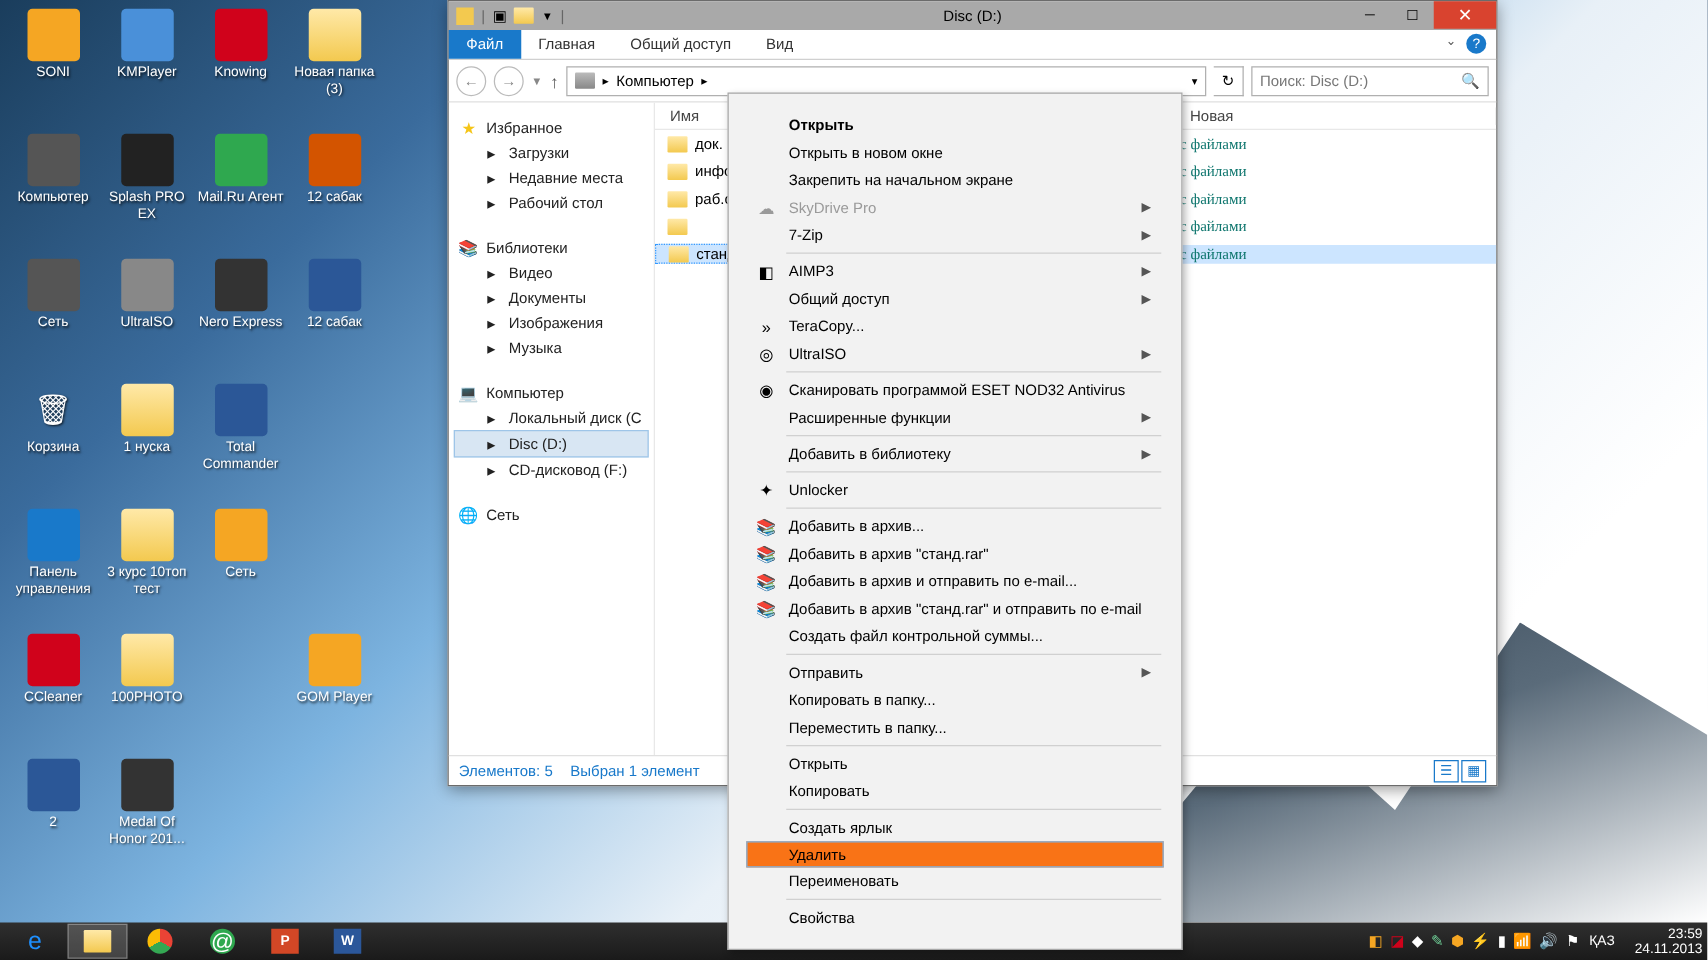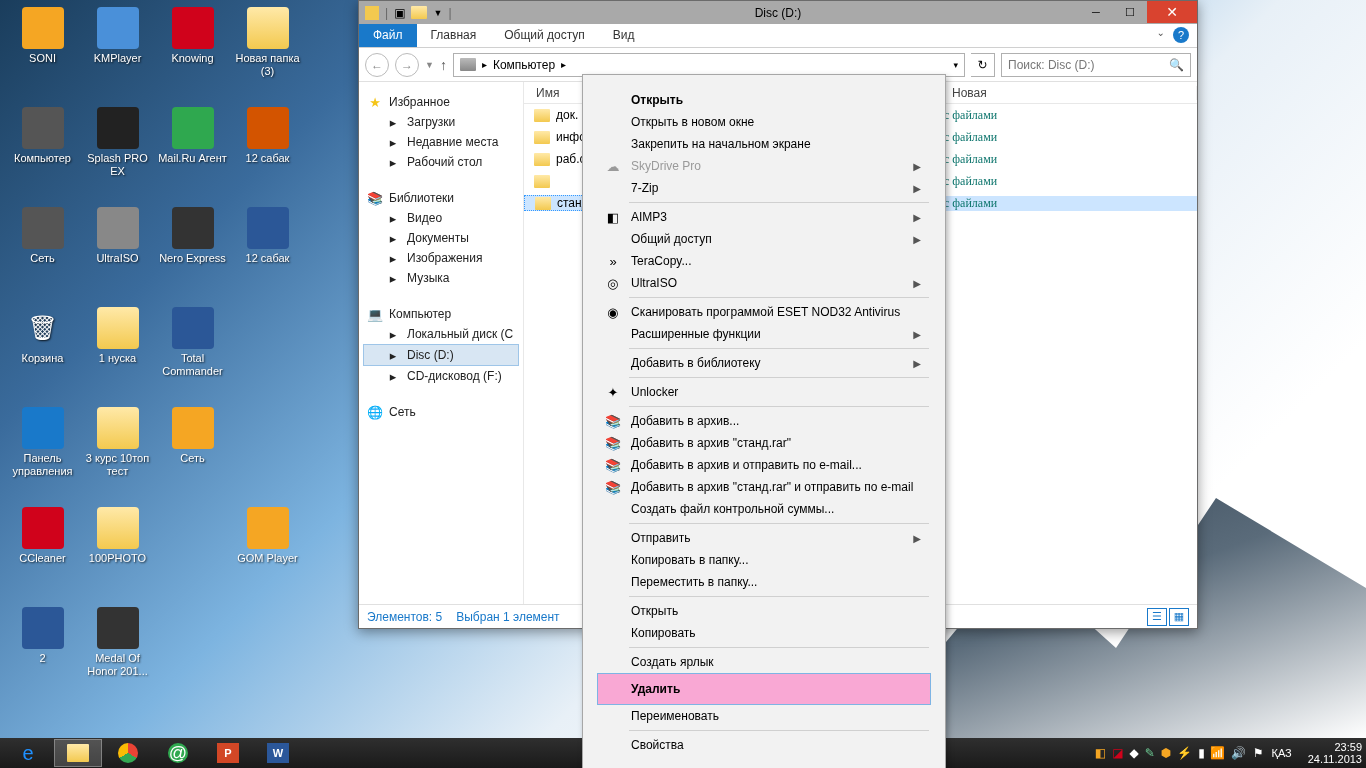--- a/index.html
+++ b/index.html
@@ -49,21 +49,21 @@
 .row .rtype { flex:1; color:#0f766e; padding-right:8px;font-family:Liberation Serif, serif;}
 .row.selected .rname { background:#cce5ff; border:1px dotted #3399ff;}
 .row.selected .rtype { background:#cce5ff;}
 .status-bar { height:24px; border-top:1px solid #e0e0e0; display:flex; align-items:center; justify-content:space-between; padding:0 8px; font-size:12px; color:#1979ca;}
 .status-bar .left { display:flex; gap:14px;align-items:center;}
 .status-bar .right { display:flex; gap:2px;}
 .view-btn { width:20px; height:18px; border:1px solid #1979ca; display:flex; align-items:center; justify-content:center; font-size:11px;}
 .context-menu { position:absolute; top:74px; left:582px; width:364px; background:#f2f2f2; border:1px solid #a7a7a7; box-shadow:2px 3px 6px rgba(0,0,0,.3); font-size:12px; padding:14px; z-index:100;}
 .cm-item { height:22px; display:flex; align-items:center; padding-left:34px; position:relative;}
 .cm-item.bold { font-weight:bold; }
-.cm-item.hover { background:#f9a8d4; border:1px solid #7eb4e4; padding-left:33px; height:32px;font-weight:bold;}
+.cm-item.hover { background:#f97316; border:1px solid #7eb4e4; padding-left:33px; height:21px;}
 .cm-item.disabled { color:#9a9a9a; }
 .cm-sep { height:1px; background:#d0d0d0; margin:3px 2px 3px 32px;}
 .cm-icon { position:absolute; left:7px; width:18px; height:18px; display:flex; align-items:center; justify-content:center; font-size:13px;}
 .cm-arrow { position:absolute; right:10px; font-size:10px; color:#555;}
 .taskbar { position:absolute; bottom:0; left:0; right:0; height:30px; background: linear-gradient(#2f2f2f,#1a1a1a); display:flex; align-items:center; padding:0 4px; color:#fff; font-size:11px;}
 .tb-left { display:flex; align-items:center; gap:2px;}
 .tb-btn { width:48px; height:28px; display:flex; align-items:center; justify-content:center; font-size:18px; border:1px solid transparent;}
 .tb-btn.active { background: rgba(255,255,255,.18); border-color: rgba(255,255,255,.3);}
 .tb-right { position:absolute; right:4px; display:flex; align-items:center; gap:8px;}
 .tray { display:flex; align-items:center; gap:6px; font-size:12px;}

